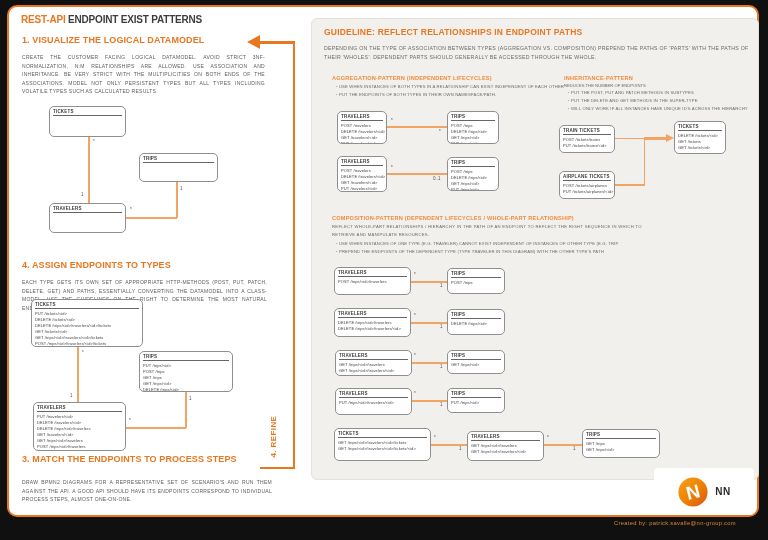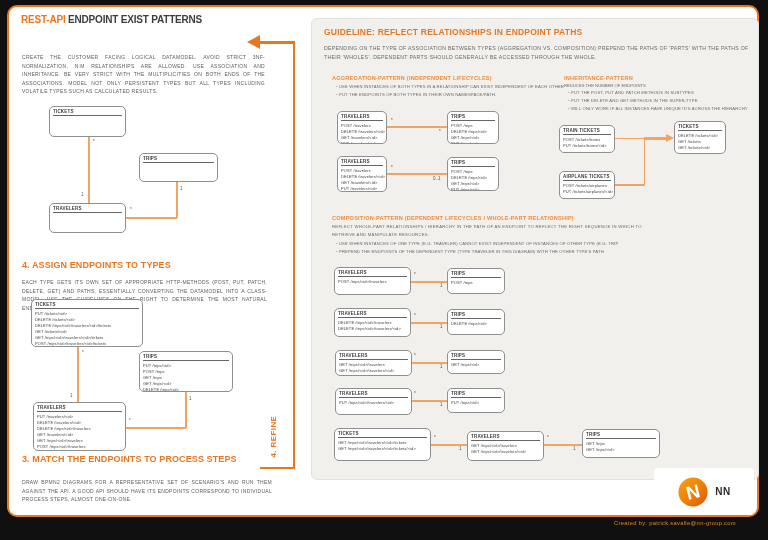--- a/index.html
+++ b/index.html
@@ -59,20 +59,21 @@
 </head>
 <body>
 
 <div id="stage">
   <div id="sheet">
 
     <div class="abs main-title" style="left:12px; top:7px;">
       <span class="accent">REST-API</span><span> ENDPOINT EXIST PATTERNS</span>
     </div>
 
+    <div class="sec-h" style="left:13px; top:28px;">1. VISUALIZE THE LOGICAL DATAMODEL</div>
     <div class="body-txt" style="left:13px; top:46px; width:243px;">CREATE THE CUSTOMER FACING LOGICAL DATAMODEL. AVOID STRICT 3NF-NORMALIZATION, N:M RELATIONSHIPS ARE ALLOWED. USE ASSOCIATION AND INHERITANCE. BE VERY STRICT WITH THE MULTIPLICITIES ON BOTH ENDS OF THE ASSOCIATIONS. MODEL NOT ONLY PERSISTENT TYPES BUT ALL TYPES INCLUDING VOLATILE TYPES SUCH AS CALCULATED RESULTS.</div>
 
     <div class="assoc" style="left:79px; top:130px; width:1.5px; height:66px;"></div>
     <span class="mult" style="left:84px; top:132px;">*</span>
     <span class="mult" style="left:72px; top:185px;">1</span>
     <div class="assoc" style="left:167px; top:175px; width:1.5px; height:36px;"></div>
     <div class="assoc" style="left:117px; top:210px; width:51px; height:1.5px;"></div>
     <span class="mult" style="left:171px; top:179px;">1</span>
     <span class="mult" style="left:121px; top:200px;">*</span>
 

